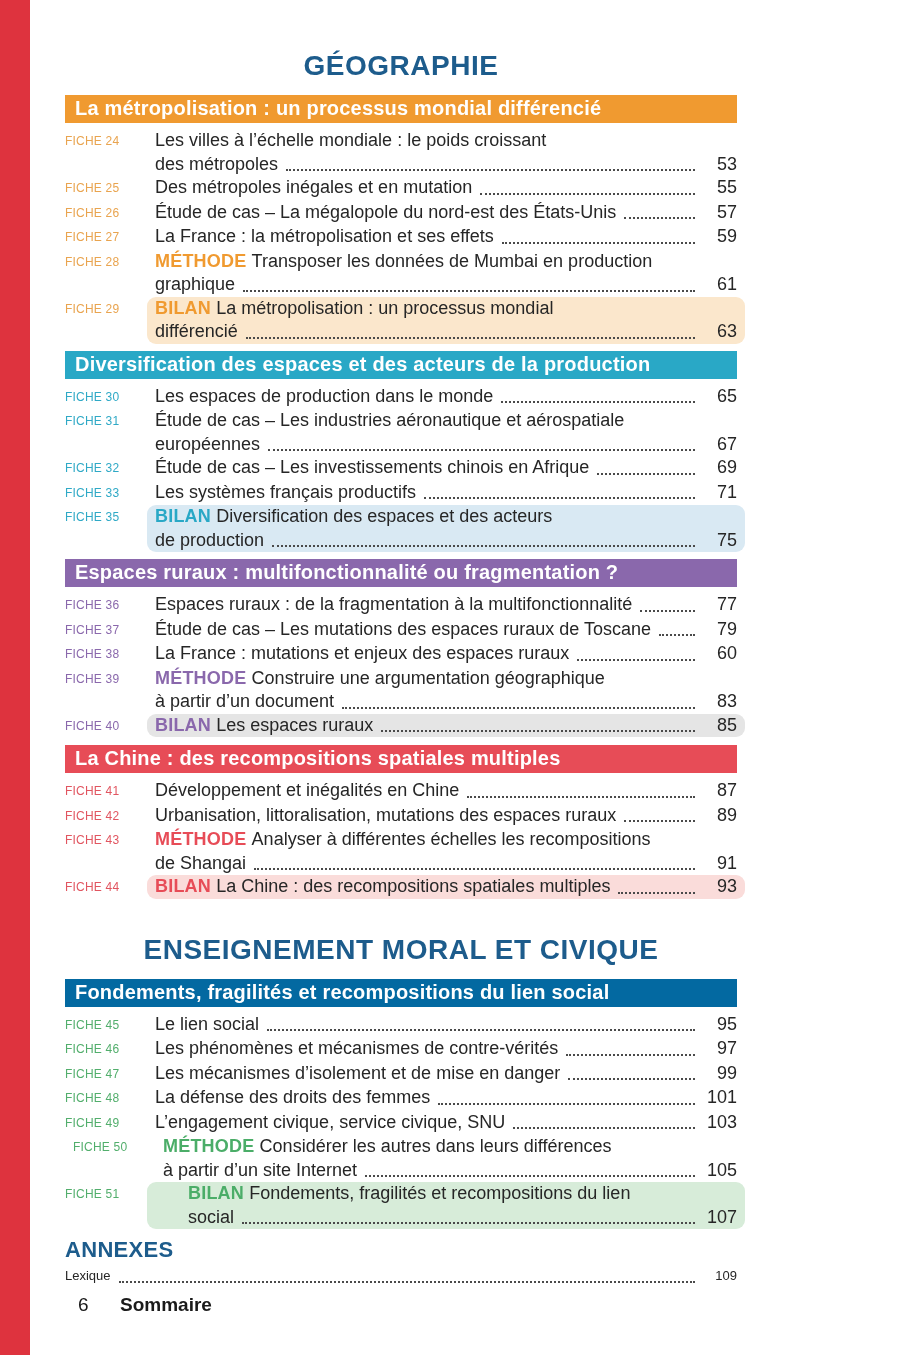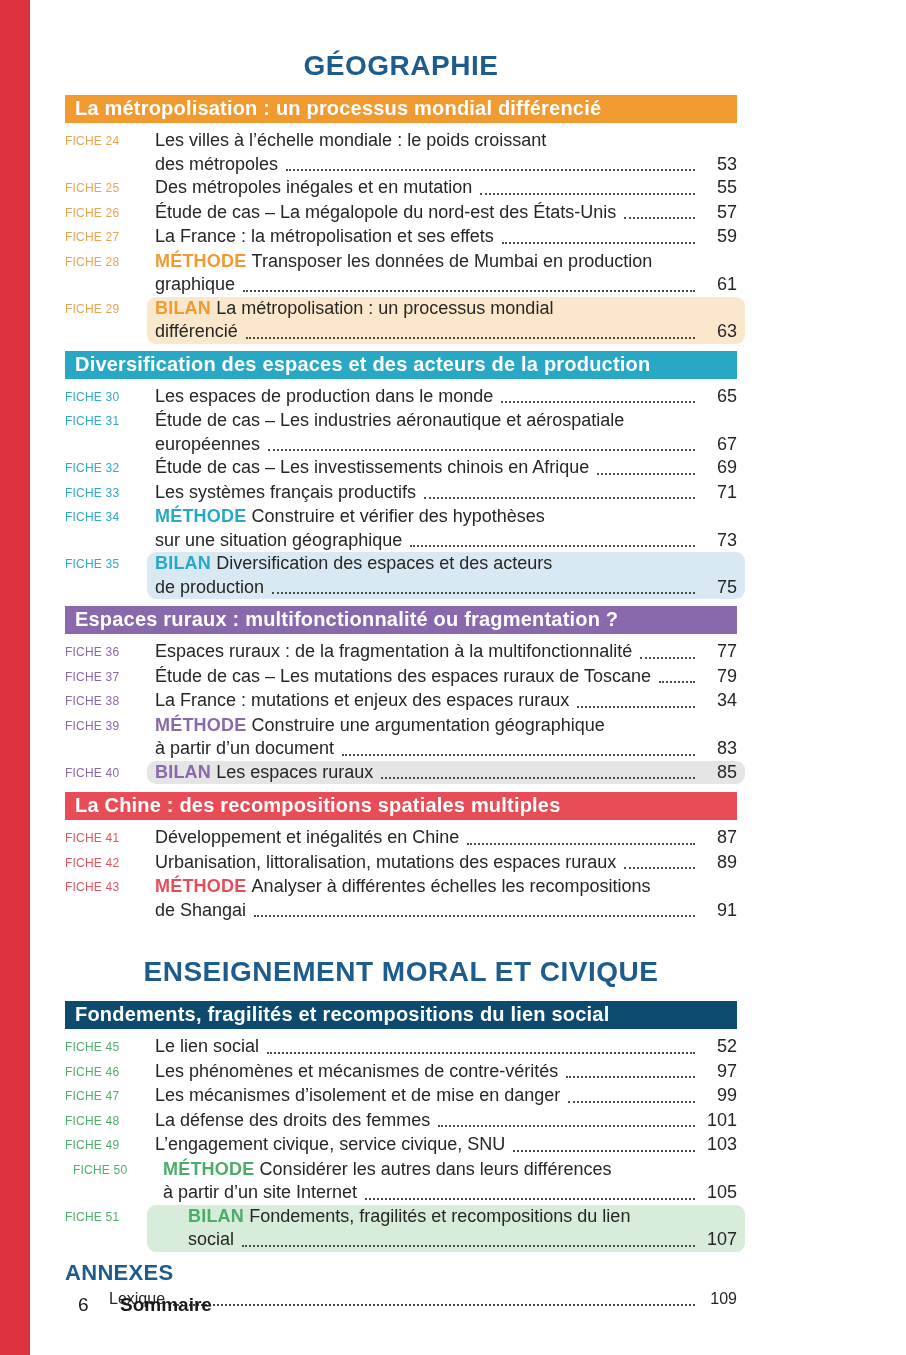--- a/index.html
+++ b/index.html
@@ -30,21 +30,21 @@
   .l1{white-space:nowrap;overflow:hidden;}
   .lrow{display:flex;align-items:baseline;}
   .lrow .txt{white-space:nowrap;}
   .tag{font-weight:bold;letter-spacing:.2px;}
   .leader{
     flex:1;min-width:0;border-bottom:2.5px dotted #4a4a4a;
     margin:0 8px;align-self:flex-end;margin-bottom:5px;
   }
   .pg{flex:none;min-width:34px;text-align:right;color:#262626;}
   .annexes-title{font-weight:bold;font-size:22px;margin:8px 0 1px 0;letter-spacing:.3px;}
-  .annex-row{display:flex;align-items:baseline;font-size:16px;line-height:24px;color:#262626;margin-left:44px;}
+  .annex-row{display:flex;align-items:baseline;font-size:13px;line-height:24px;color:#262626;}
   .footer{
     position:absolute;left:78px;top:1294px;display:flex;align-items:baseline;
     font-size:19px;color:#1a1a1a;
   }
   .footer .fnum{min-width:14px;}
   .footer .flabel{font-weight:bold;margin-left:28px;}
 </style>
 </head>
 <body>
 
@@ -155,31 +155,20 @@
         <div class="fiche" style="color: rgb(47, 169, 198);">FICHE 33</div>
         <div class="ebody">
           <div class="lrow">
             <span class="txt">Les systèmes français productifs</span>
             <span class="leader"></span>
             <span class="pg">71</span>
           </div>
         </div>
       </div>
       <div class="entry">
-        <div class="fiche" style="color: rgb(47, 169, 198);">FICHE 34</div>
-        <div class="ebody">
-          <div class="l1"><span class="tag" style="color: rgb(41, 168, 198);">MÉTHODE </span>Construire et vérifier des hypothèses</div>
-          <div class="lrow">
-            <span class="txt">sur une situation géographique</span>
-            <span class="leader"></span>
-            <span class="pg">73</span>
-          </div>
-        </div>
-      </div>
-      <div class="entry">
         <div class="fiche" style="color: rgb(47, 169, 198);">FICHE 35</div>
         <div class="ebody hl" style="background: rgb(217, 233, 243);">
           <div class="l1"><span class="tag" style="color: rgb(41, 168, 198);">BILAN </span>Diversification des espaces et des acteurs</div>
           <div class="lrow">
             <span class="txt">de production</span>
             <span class="leader"></span>
             <span class="pg">75</span>
           </div>
         </div>
       </div>
@@ -205,21 +194,21 @@
             <span class="pg">79</span>
           </div>
         </div>
       </div>
       <div class="entry">
         <div class="fiche" style="color: rgb(138, 104, 172);">FICHE 38</div>
         <div class="ebody">
           <div class="lrow">
             <span class="txt">La France : mutations et enjeux des espaces ruraux</span>
             <span class="leader"></span>
-            <span class="pg">34</span>
+            <span class="pg">60</span>
           </div>
         </div>
       </div>
       <div class="entry">
         <div class="fiche" style="color: rgb(138, 104, 172);">FICHE 39</div>
         <div class="ebody">
           <div class="l1"><span class="tag" style="color: rgb(138, 104, 172);">MÉTHODE </span>Construire une argumentation géographique</div>
           <div class="lrow">
             <span class="txt">à partir d’un document</span>
             <span class="leader"></span>
@@ -264,31 +253,41 @@
         <div class="fiche" style="color: rgb(225, 85, 96);">FICHE 43</div>
         <div class="ebody">
           <div class="l1"><span class="tag" style="color: rgb(231, 76, 87);">MÉTHODE </span>Analyser à différentes échelles les recompositions</div>
           <div class="lrow">
             <span class="txt">de Shangai</span>
             <span class="leader"></span>
             <span class="pg">91</span>
           </div>
         </div>
       </div>
+      <div class="entry">
+        <div class="fiche" style="color: rgb(225, 85, 96);">FICHE 44</div>
+        <div class="ebody hl" style="background: rgb(250, 220, 218);">
+          <div class="lrow">
+            <span class="txt"><span class="tag" style="color: rgb(231, 76, 87);">BILAN </span>La Chine : des recompositions spatiales multiples</span>
+            <span class="leader"></span>
+            <span class="pg">93</span>
+          </div>
+        </div>
+      </div>
     </div>
     <div class="group-title second" style="color: rgb(29, 92, 140);">ENSEIGNEMENT MORAL ET CIVIQUE</div>
     <div class="section">
-      <div class="section-bar" style="background: #0c4a6e;">Fondements, fragilités et recompositions du lien social</div>
+      <div class="section-bar" style="background: #0369a1;">Fondements, fragilités et recompositions du lien social</div>
       <div class="entry">
         <div class="fiche" style="color: rgb(82, 174, 108);">FICHE 45</div>
         <div class="ebody">
           <div class="lrow">
             <span class="txt">Le lien social</span>
             <span class="leader"></span>
-            <span class="pg">52</span>
+            <span class="pg">95</span>
           </div>
         </div>
       </div>
       <div class="entry">
         <div class="fiche" style="color: rgb(82, 174, 108);">FICHE 46</div>
         <div class="ebody">
           <div class="lrow">
             <span class="txt">Les phénomènes et mécanismes de contre-vérités</span>
             <span class="leader"></span>
             <span class="pg">97</span>

